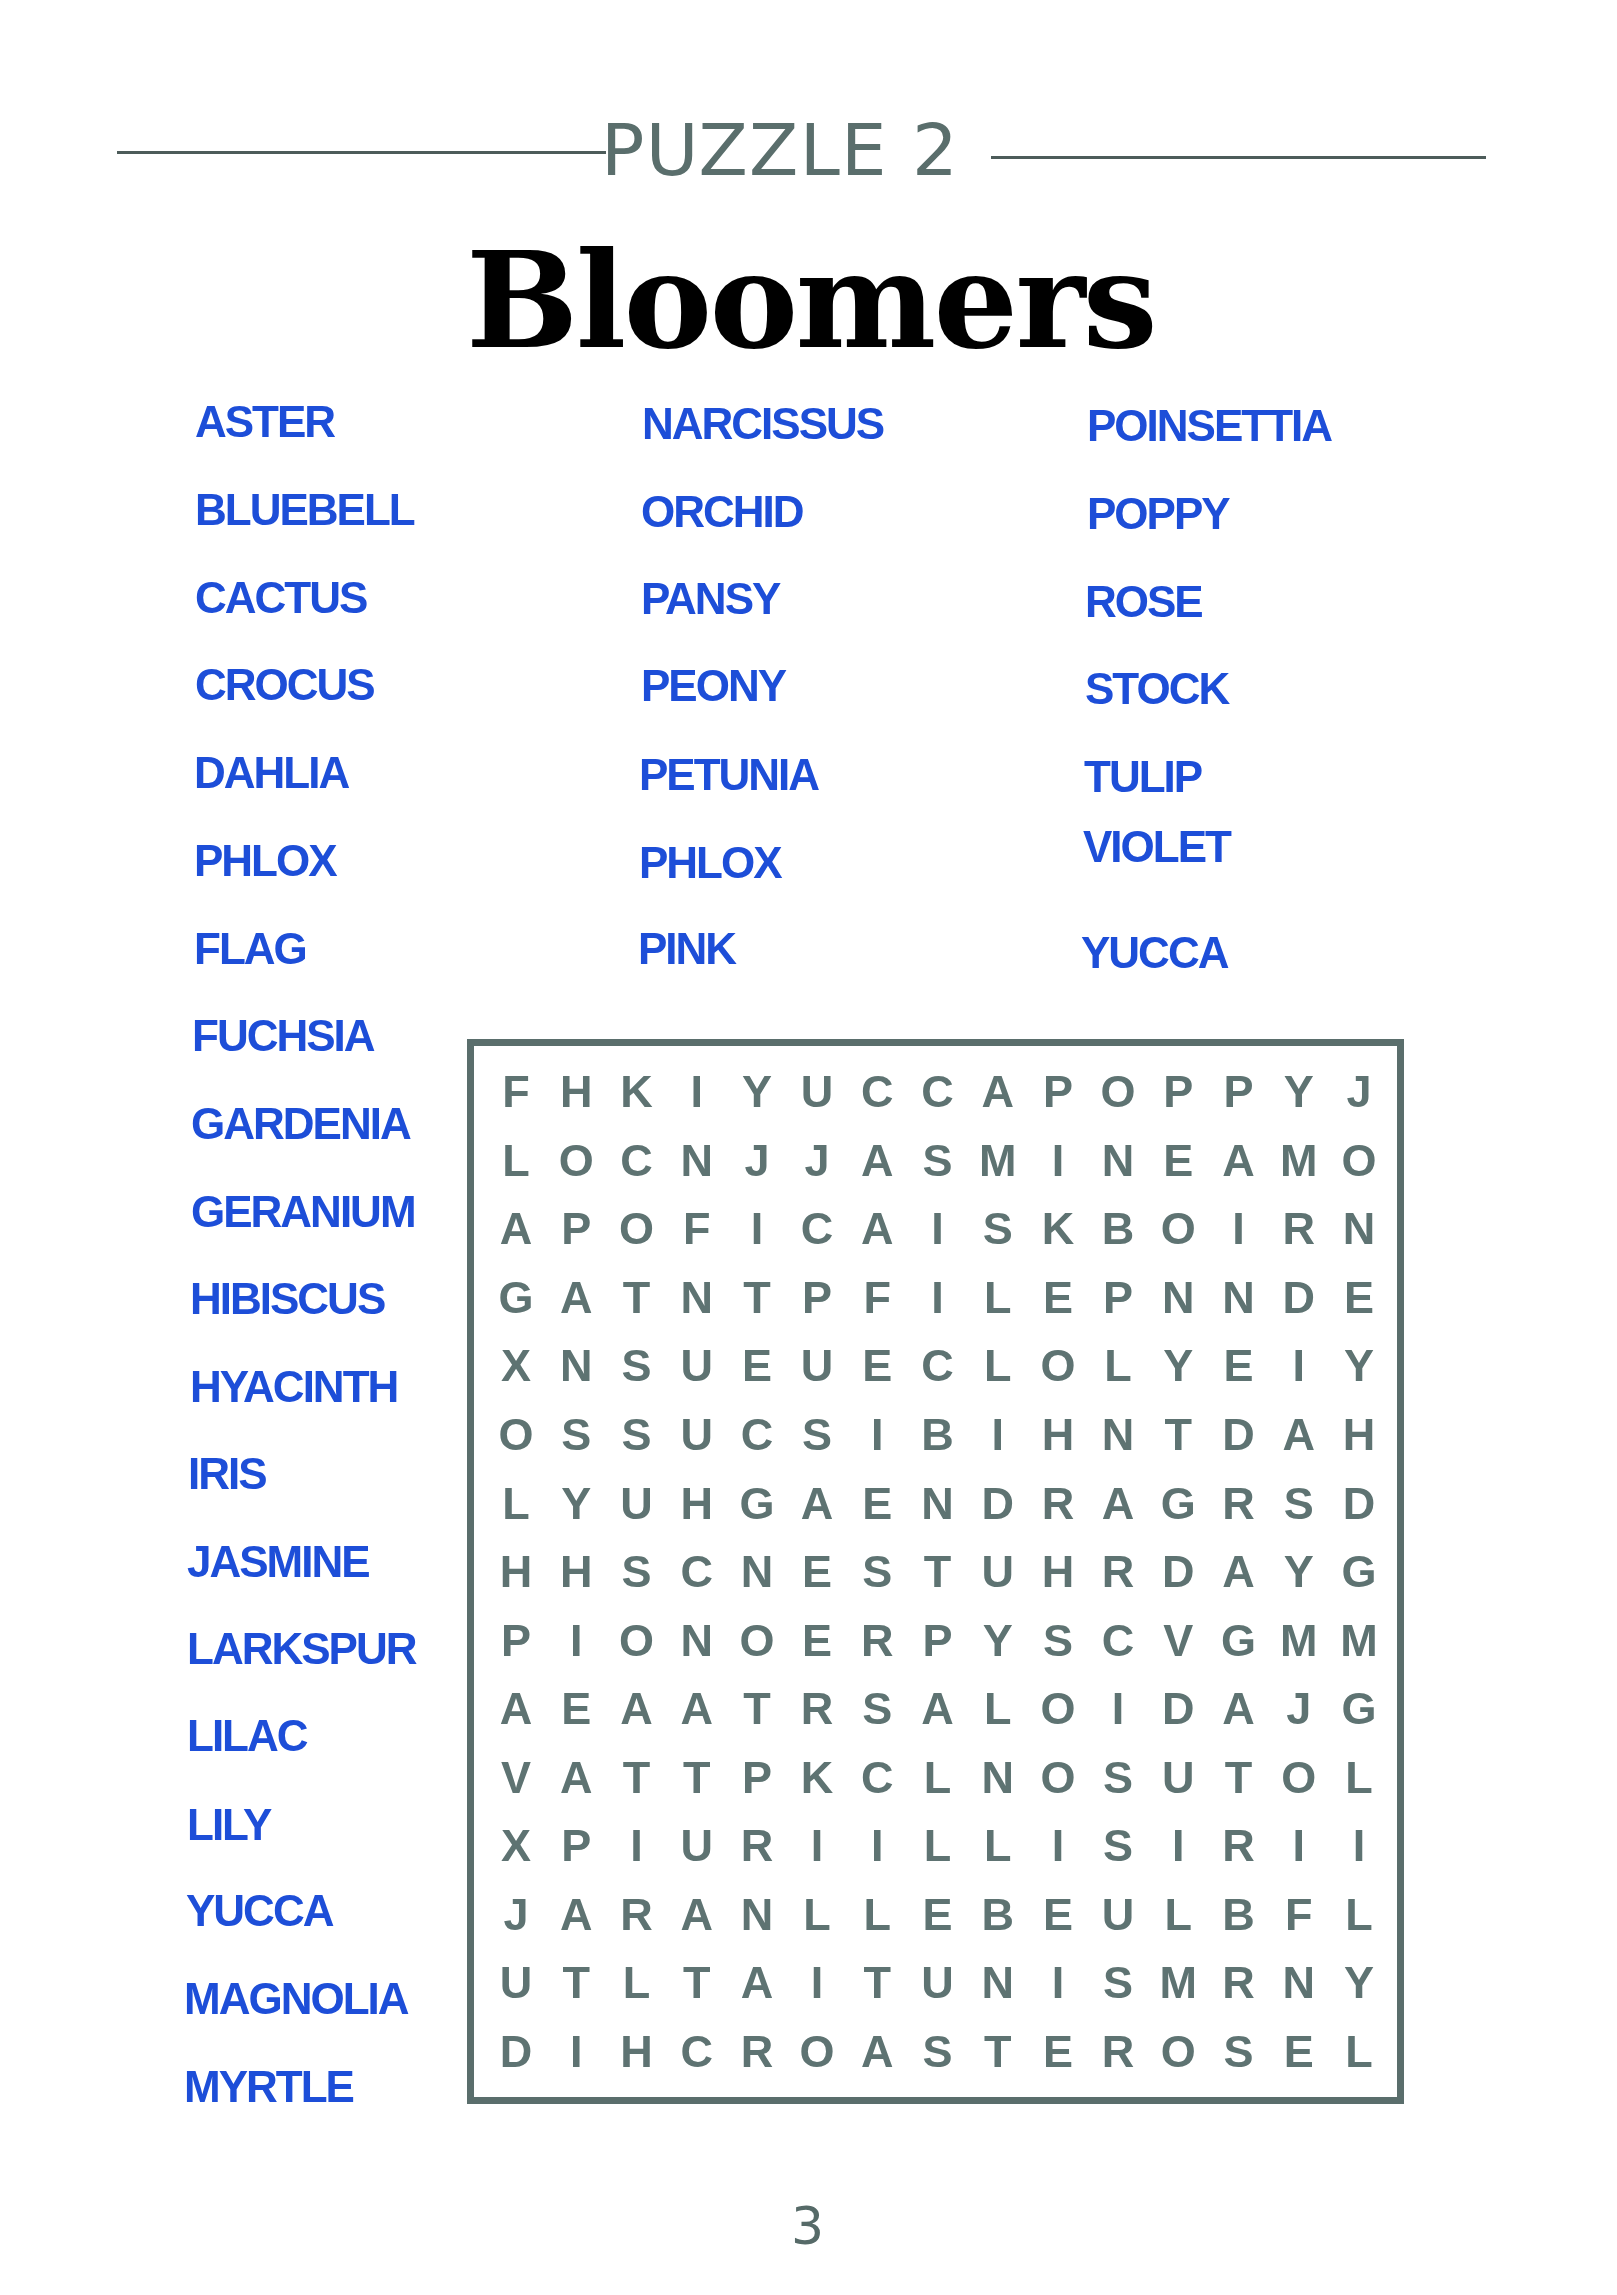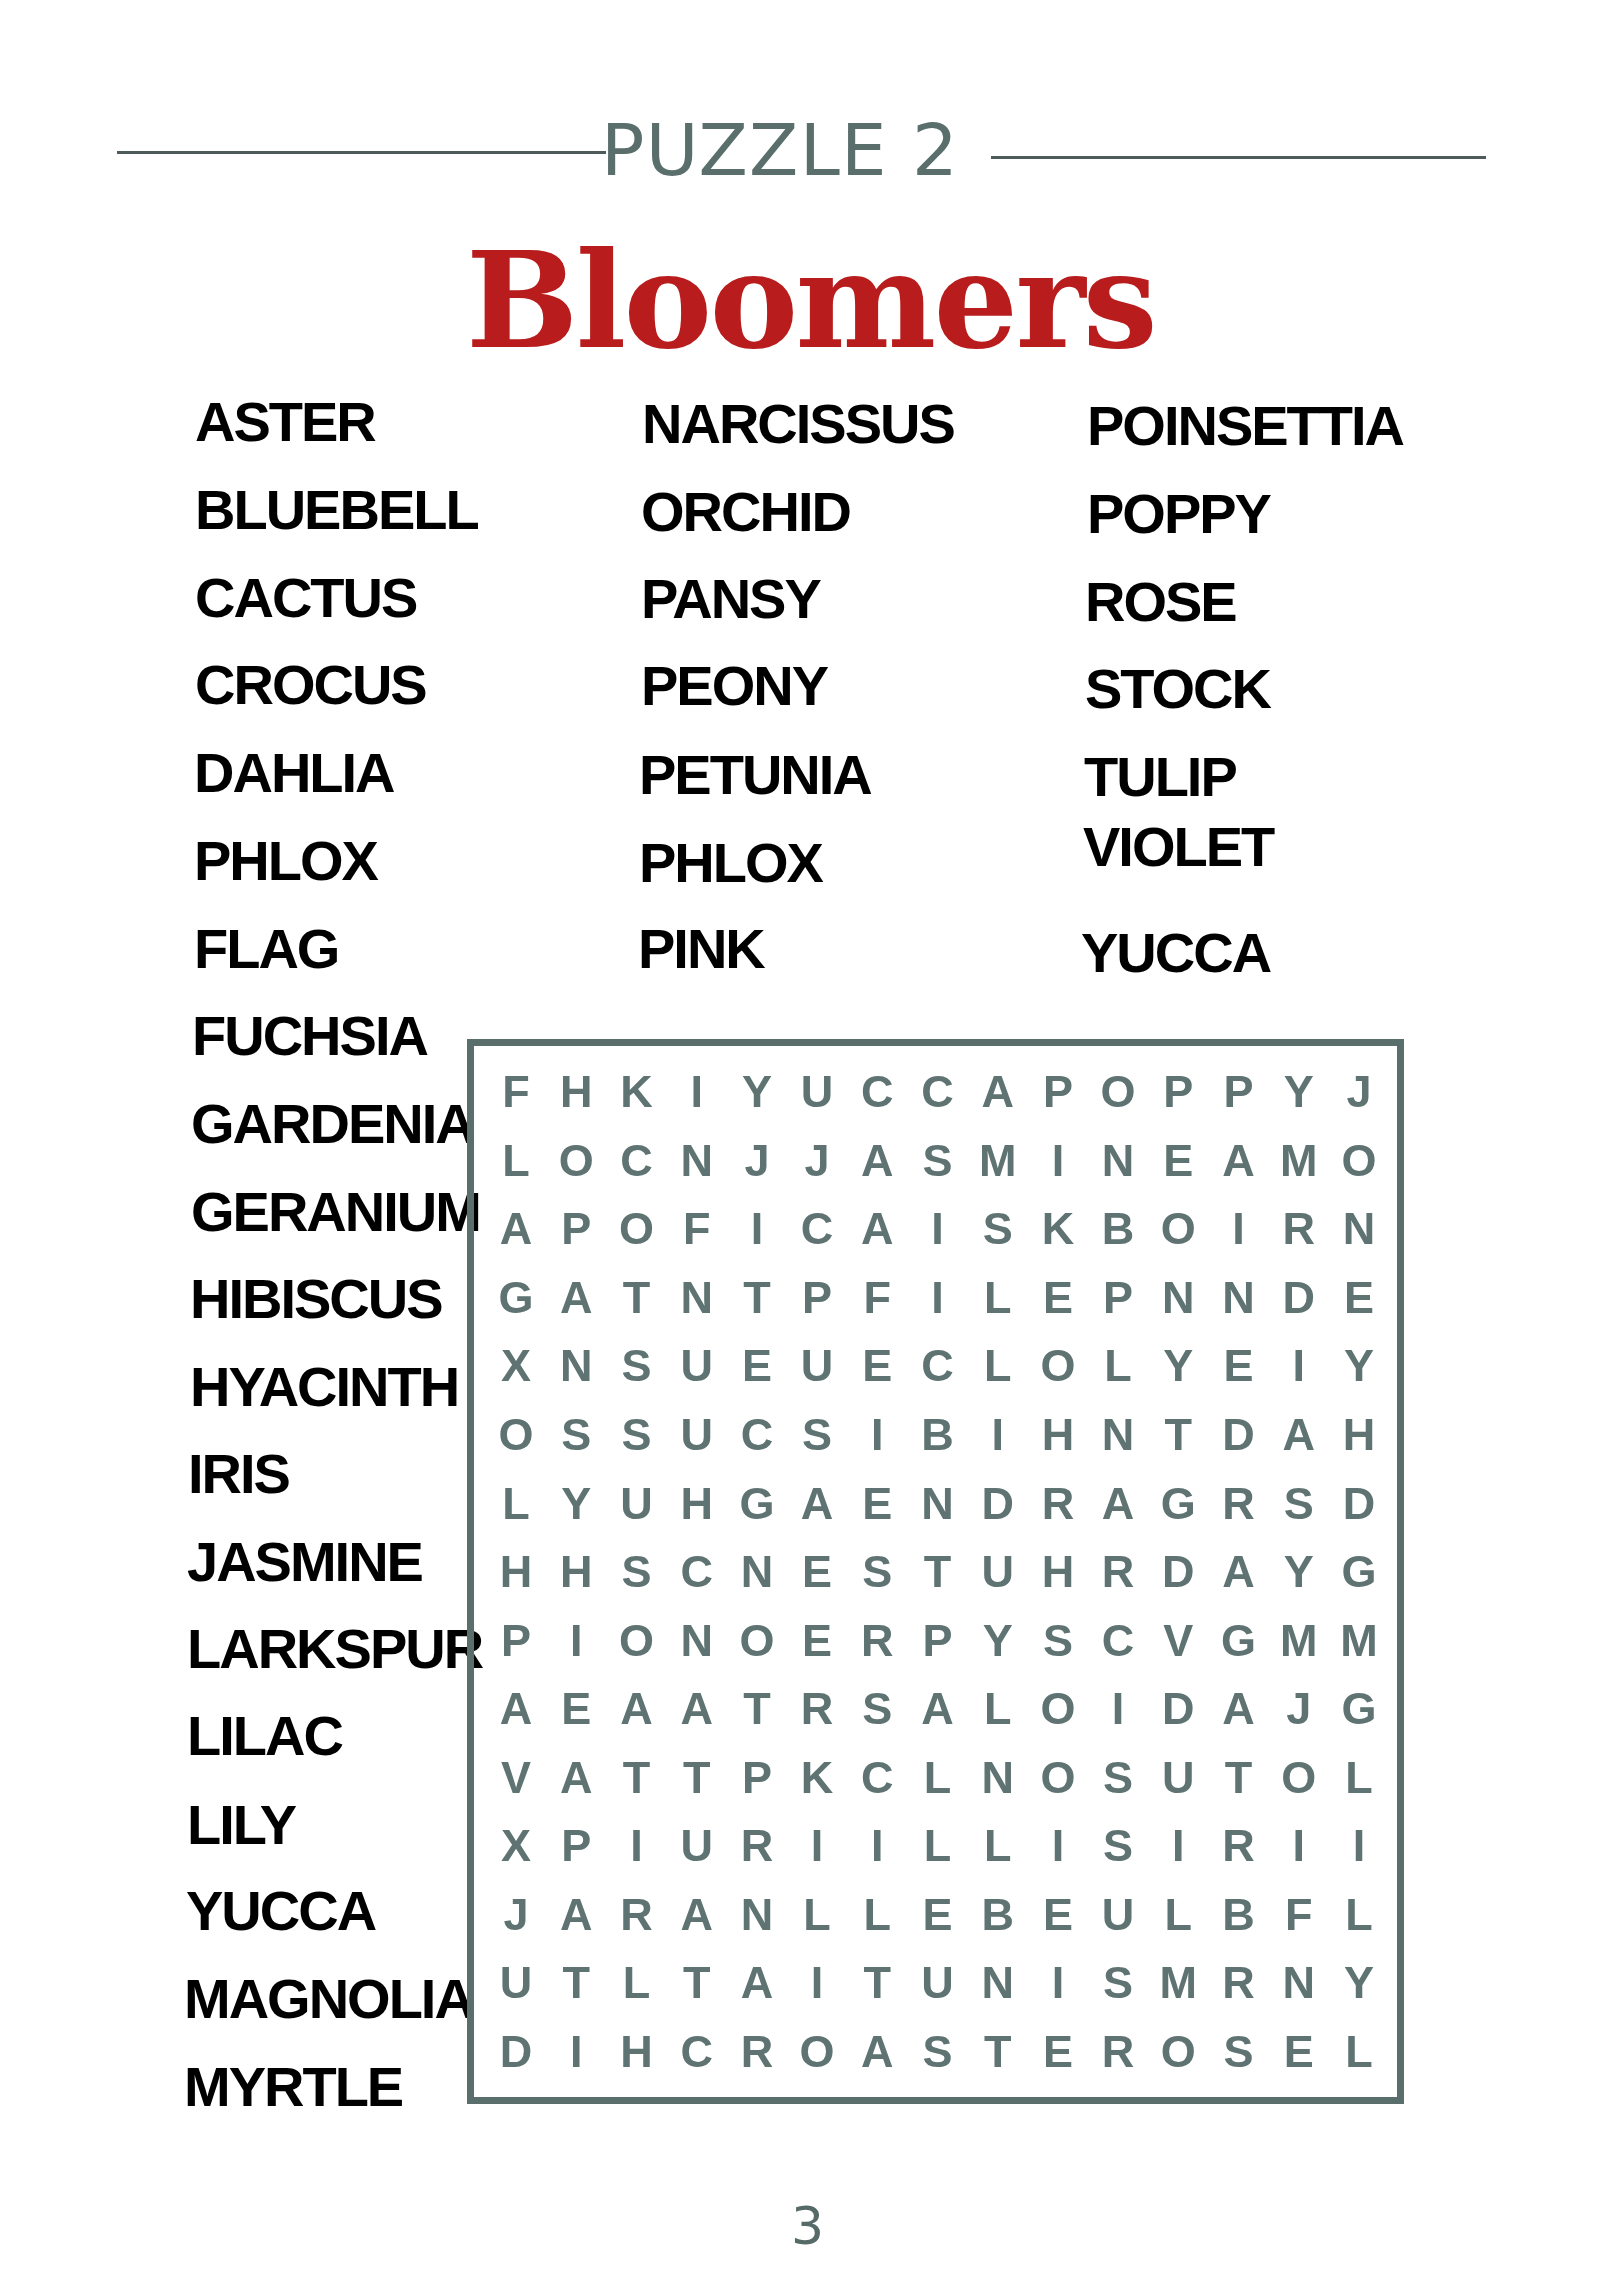--- a/index.html
+++ b/index.html
@@ -4,23 +4,23 @@
 <style>
   html, body { margin: 0; padding: 0; background: #ffffff; }
   body { width: 1617px; height: 2295px; position: relative; overflow: hidden;
          font-family: "Liberation Sans", sans-serif; color: #566a68; }
   .rule { position: absolute; height: 2.7px; background: #4d5c5a; }
   .puzzle-num { position: absolute; top: 107px; left: 601px; width: 394px; 
                 font-family: "DejaVu Sans", sans-serif; font-size: 72px; letter-spacing: 1.3px;
                 color: #5a6e6c; line-height: 87px; }
   .title { position: absolute; top: 227px; left: 400px; width: 821px; text-align: center;
            font-family: "DejaVu Serif", serif; font-weight: bold; font-size: 133px;
-           letter-spacing: -2.7px; color: #b91c1c; line-height: 147px; }
+           letter-spacing: -2.7px; color: #000000; line-height: 147px; }
   .word { position: absolute; font-family: "Liberation Sans", sans-serif; font-weight: bold;
-          font-size: 56px; letter-spacing: -2px; color: #000000; line-height: 53px;
+          font-size: 44px; letter-spacing: -2px; color: #1d4ed8; line-height: 53px;
           white-space: nowrap; }
   .grid-box { position: absolute; left: 467px; top: 1039px; width: 937px; height: 1065px;
               border: 7.3px solid #5a6e6c; box-sizing: border-box; }
   .grid { position: absolute; left: 12px; top: 12px; right: 8px; bottom: 10.7px;
           display: grid; grid-template-columns: repeat(15, 1fr); grid-template-rows: repeat(15, 1fr); }
   .cell { display: flex; align-items: center; justify-content: center;
           font-family: "Liberation Sans", sans-serif; font-weight: bold; font-size: 45px;
           color: #5e7372; }
   .page-number { position: absolute; top: 2196px; left: 741px; width: 133px; text-align: center;
                  font-family: "DejaVu Sans", sans-serif; font-size: 52px; color: #566a68; }

